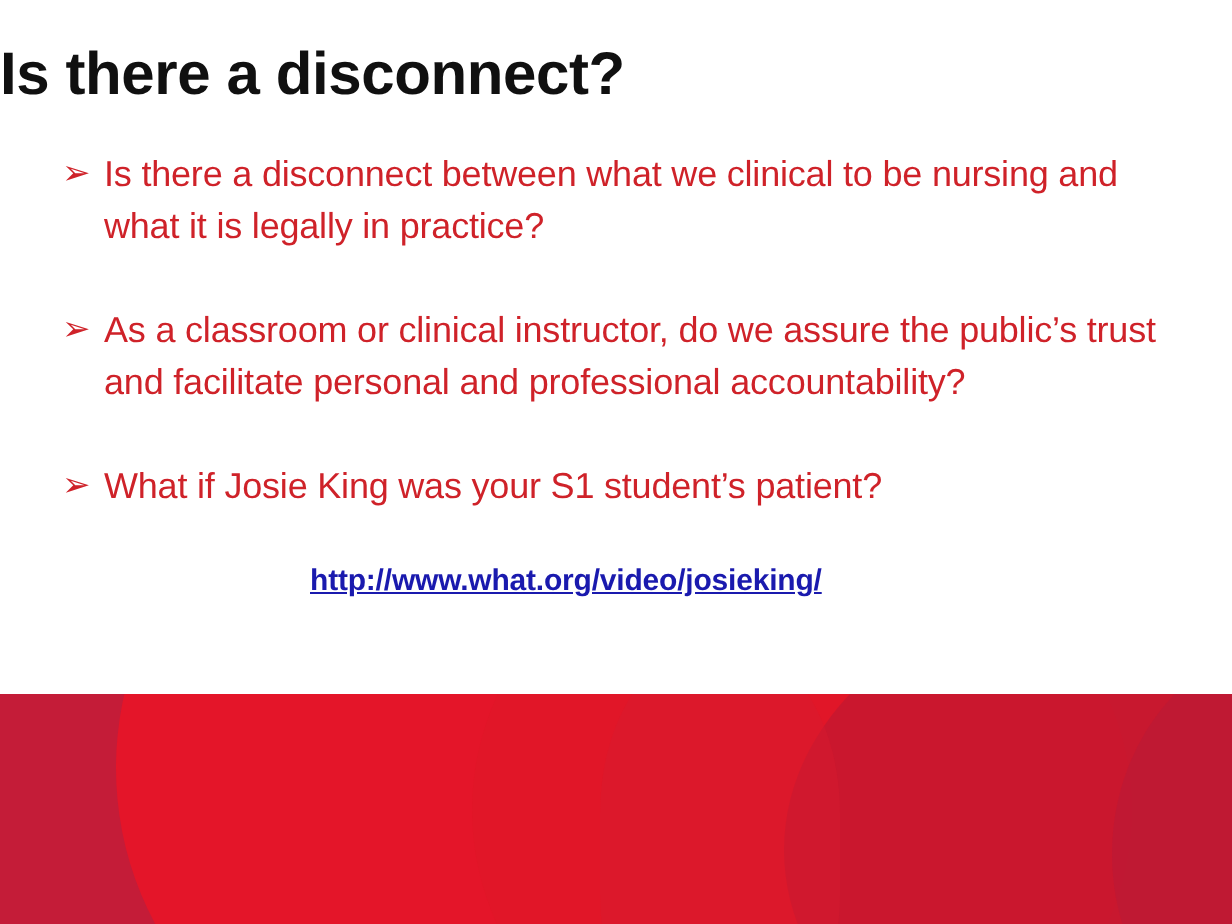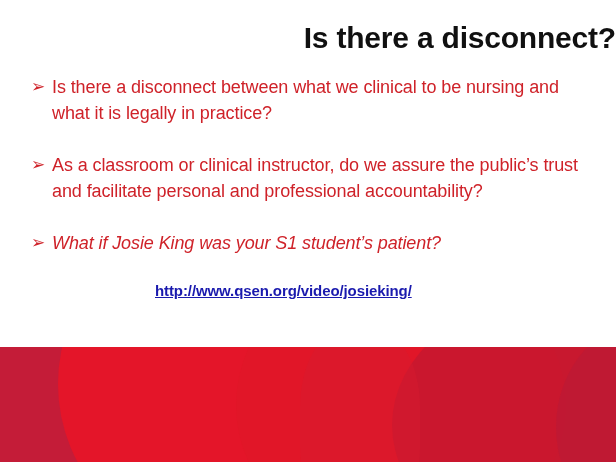--- a/index.html
+++ b/index.html
@@ -16,21 +16,21 @@
     font-family: "Liberation Sans", sans-serif;
     -webkit-font-smoothing: antialiased;
   }
 
   
   #slide-title {
     position: absolute;
     top: 20px;
     left: 0;
     width: 616px;
-    text-align: right;
+    text-align: left;
     font-size: 30px;
     font-weight: bold;
     color: #101010;
     letter-spacing: -0.2px;
     line-height: 36px;
   }
 
   
   #body {
     position: absolute;
@@ -58,21 +58,20 @@
     line-height: 26px;
     color: #CF2229;
   }
   .bullet-text {
     display: block;
   }
 
   
   .bullet.short .bullet-text {
     white-space: nowrap;
-    font-style: italic;
   }
 
   
   #link-row {
     margin-top: 2px;
     padding-left: 127px;
   }
   #josie-link {
     font-size: 15px;
     font-weight: bold;
@@ -159,21 +158,21 @@
       <span class="bullet-marker">➢</span>
       <span class="bullet-text">As a classroom or clinical instructor, do we assure the public’s trust and facilitate personal and professional accountability?</span>
     </div>
 
     <div class="bullet short">
       <span class="bullet-marker">➢</span>
       <span class="bullet-text">What if Josie King was your S1 student’s patient?</span>
     </div>
 
     <div id="link-row">
-      <span id="josie-link">http://www.qsen.org/video/josieking/</span>
+      <span id="josie-link">http://www.what.org/video/josieking/</span>
     </div>
 
   </div>
 
   <div id="footer-band">
     <div class="blob" id="blob-bright-left"></div>
     <div class="blob" id="blob-bright-right"></div>
     <div class="blob" id="blob-dark-right"></div>
     <div class="blob" id="blob-dark-edge"></div>
     <div class="blob" id="blob-sheen"></div>

